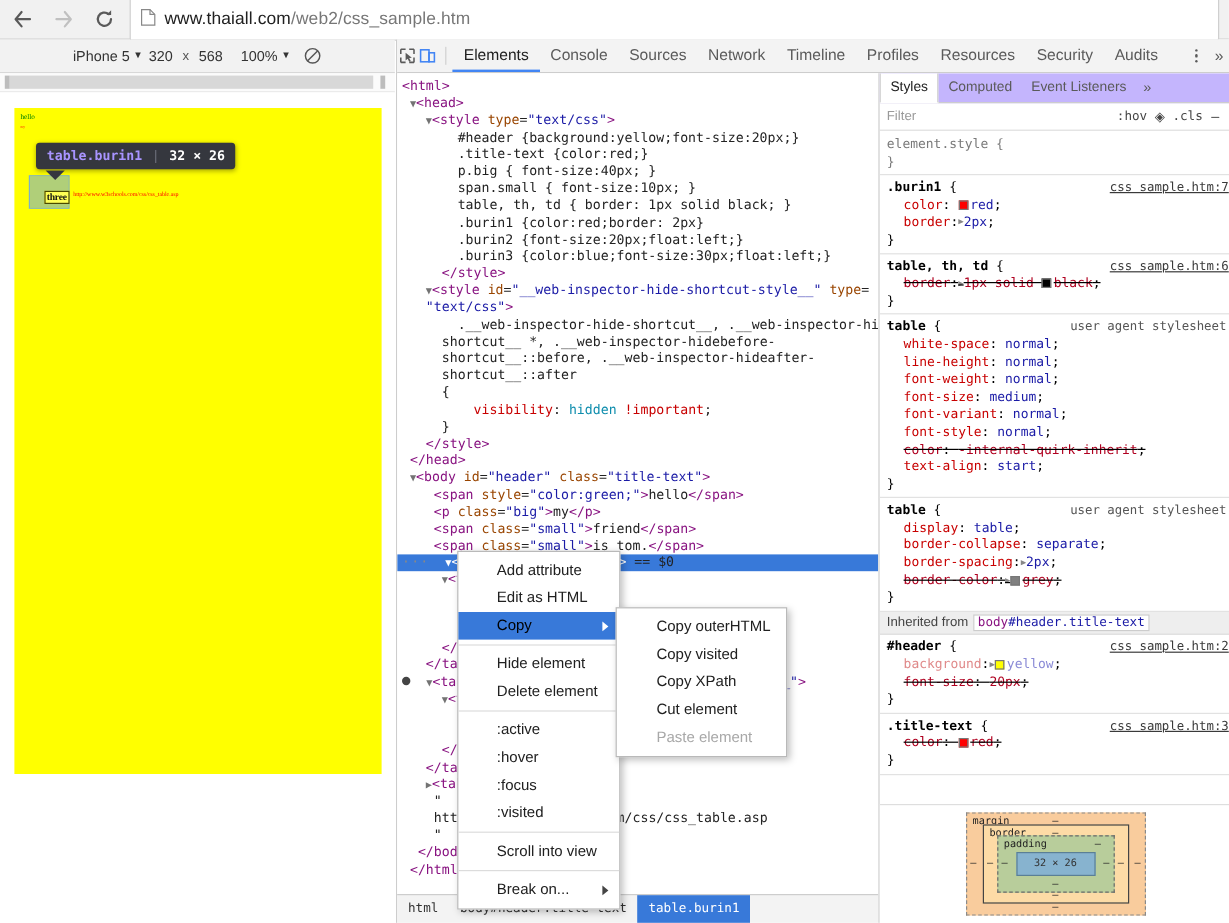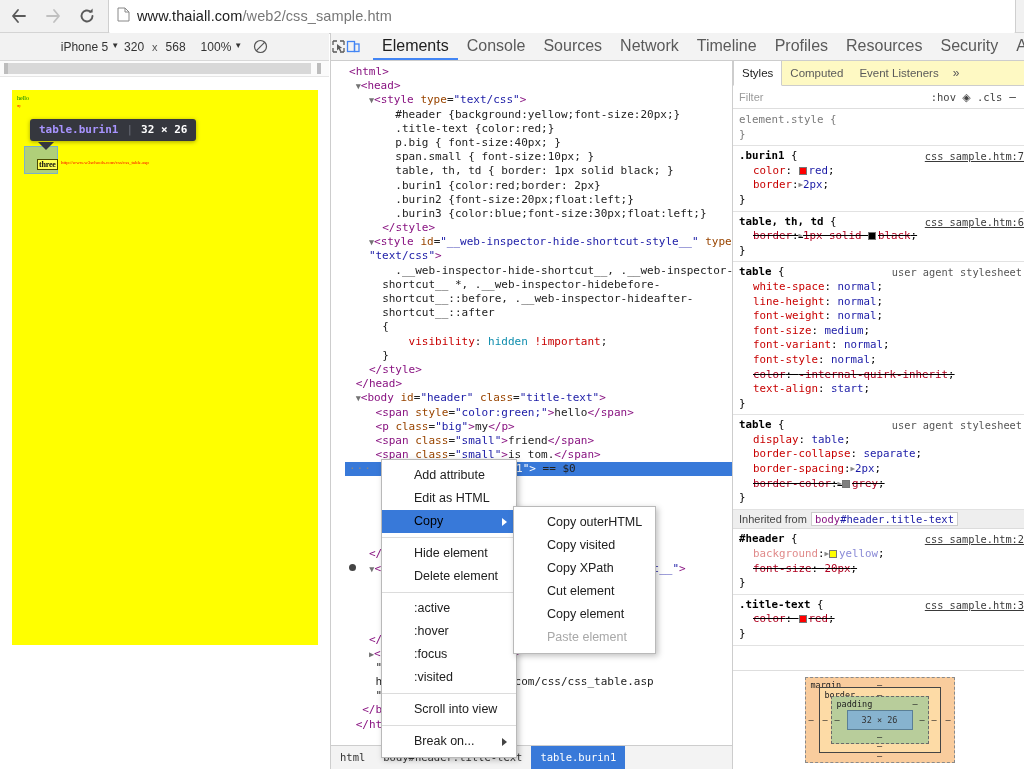--- a/index.html
+++ b/index.html
@@ -135,21 +135,21 @@
   .dt-tool-icon {
     width: 26px; display: flex; align-items: center; justify-content: center;
     color: #5a5a5a;
   }
   .dt-tool-icon.active { color: #4285f4; }
   .dt-divider {
     width: 1px; background: #d0d0d0; margin: 6px 6px;
   }
   .dt-tab {
     display: flex; align-items: center; padding: 0 9px;
-    font-size: 16px; color: #5a5a5a; white-space: nowrap;
+    font-size: 13px; color: #5a5a5a; white-space: nowrap;
     border-bottom: 2px solid transparent;
   }
   .dt-tab.selected { color: #202020; border-bottom-color: #4285f4; }
   #dt-tabbar-right {
     margin-left: auto; display: flex; align-items: center;
   }
   #kebab-icon {
     width: 20px; display:flex; flex-direction: column; align-items:center;
     justify-content:center; gap: 2px;
   }
@@ -158,21 +158,21 @@
 
   
   #dom-panel {
     position: absolute; left: 0; top: 28px; width: 401px; height: 684px;
     background: #ffffff; overflow: hidden;
     font-family: "DejaVu Sans Mono", monospace;
     font-size: 11px; line-height: 14.2px;
     color: #222;
     padding: 4px 0 0 0;
   }
-  #dom-panel .ln { white-space: pre; padding-left: 4px; height: 14.2px; margin-left: 14px; }
+  #dom-panel .ln { white-space: pre; padding-left: 4px; height: 14.2px; }
   #dom-panel .ln.sel {
     background: #3879d9; color: #ffffff;
   }
   #dom-panel .ln.sel .tag,
   #dom-panel .ln.sel .attr,
   #dom-panel .ln.sel .val,
   #dom-panel .ln.sel .punct,
   #dom-panel .ln.sel .arrow { color: #ffffff; }
   .tag { color: #881280; }
   .attr { color: #994500; }
@@ -199,21 +199,21 @@
   }
   .crumb { padding: 0 9px; color: #333; line-height: 23px; white-space: nowrap; }
   .crumb.active { background: #3879d9; color: #fff; }
 
   
   #styles-panel {
     position: absolute; left: 401px; top: 28px; width: 293px; height: 708px;
     background: #fff; border-left: 1px solid #cdcdcd; overflow: hidden;
   }
   #styles-tabbar {
-    height: 25px; background: #fef9c3; border-bottom: 1px solid #cdcdcd;
+    height: 25px; background: #c4b5fd; border-bottom: 1px solid #cdcdcd;
     display: flex; align-items: stretch;
   }
   .st-tab {
     display:flex; align-items:center; padding: 0 8px; font-size: 11.5px;
     color: #5a5a5a; white-space: nowrap;
   }
   .st-tab.selected {
     background: #ffffff; color: #202020;
     border-left: 1px solid #cdcdcd; border-right: 1px solid #cdcdcd;
     border-bottom: 1px solid #ffffff; margin-bottom: -1px;
@@ -635,15 +635,14 @@
   <div class="mi">Scroll into view</div>
   <div class="msep"></div>
   <div class="mi"><span>Break on...</span><span class="sub-arrow"></span></div>
 </div>
 
 <div id="ctx-submenu">
   <div class="mi">Copy outerHTML</div>
   <div class="mi">Copy visited</div>
   <div class="mi">Copy XPath</div>
   <div class="mi">Cut element</div>
-  <div class="mi">Copy element</div>
   <div class="mi disabled">Paste element</div>
 </div>
 
 </body></html>

